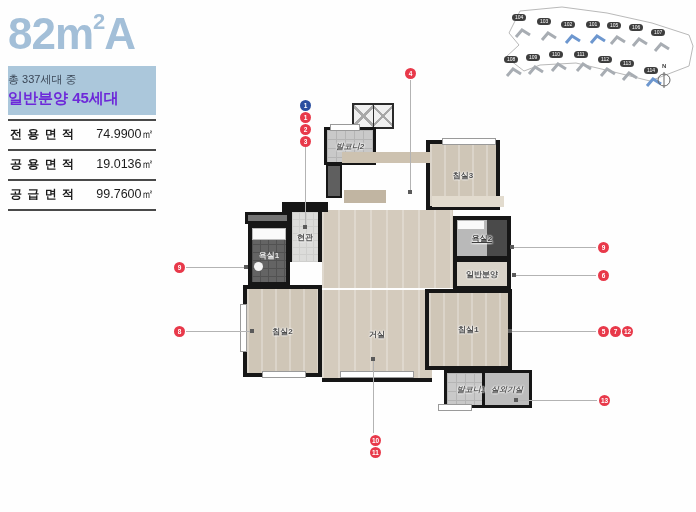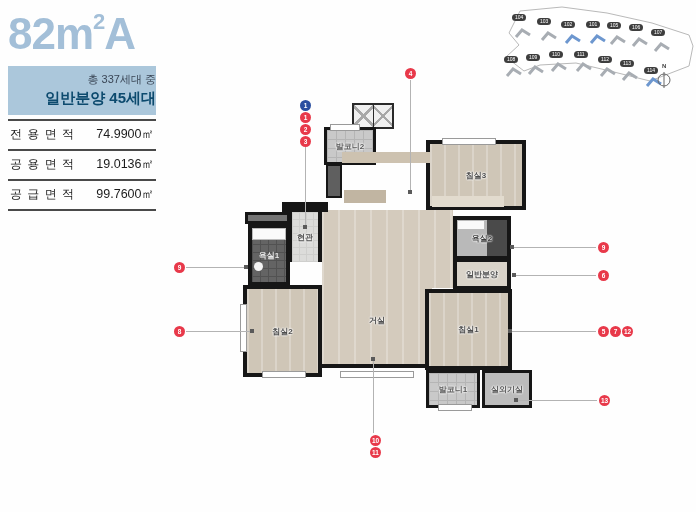--- a/index.html
+++ b/index.html
@@ -5,41 +5,41 @@
   html,body{margin:0;padding:0;}
   body{
     width:696px;height:512px;position:relative;overflow:hidden;
     background:#fefefe;font-family:"Liberation Sans",sans-serif;
     -webkit-font-smoothing:antialiased;
   }
   
   .left-panel{position:absolute;left:8px;top:0;width:150px;}
   .big-title{font-size:44px;font-weight:bold;color:#a3bfd8;letter-spacing:-1px;line-height:52px;}
   .big-title sup{font-size:22px;position:relative;top:-4px;}
-  .unit-badge{width:148px;background:#abc7db;text-align:right;padding:6px 0 7px;margin-top:6px;}
+  .unit-badge{width:148px;background:#abc7db;text-align:left;padding:6px 0 7px;margin-top:6px;}
   .unit-badge .l1{font-size:11px;color:#3a4656;}
-  .unit-badge .l2{font-size:15px;font-weight:bold;color:#0c4a6e;margin-top:2px;}
+  .unit-badge .l2{font-size:15px;font-weight:bold;color:#6d28d9;margin-top:2px;}
   .area-table{width:148px;margin-top:4px;}
   .arow{display:flex;justify-content:space-between;align-items:center;height:28px;border-top:2px solid #4a4a4a;}
   .arow:last-child{border-bottom:2px solid #4a4a4a;}
-  .alabel{font-size:12px;font-weight:normal;color:#1c1c1c;letter-spacing:1px;padding-left:2px;}
+  .alabel{font-size:12px;font-weight:bold;color:#1c1c1c;letter-spacing:1px;padding-left:2px;}
   .avalue{font-size:12.5px;color:#1c1c1c;padding-right:2px;}
   
   #plan{position:absolute;left:170px;top:62px;width:470px;height:400px;}
   .room{position:absolute;box-sizing:border-box;border:4px solid #161616;
         display:flex;align-items:center;justify-content:center;}
   .room .rlabel{font-size:8px;color:#4c4c4c;font-weight:bold;white-space:nowrap;
         text-shadow:0 0 2px #fff,0 0 2px #fff,0 0 2px #fff;z-index:3;}
   .wood{background:#cfc6b7;
         background-image:repeating-linear-gradient(90deg,rgba(255,255,255,.25) 0 2px,transparent 2px 14px);}
   .wood2{background:#d4cbbd;
         background-image:repeating-linear-gradient(90deg,rgba(255,255,255,.25) 0 2px,transparent 2px 16px);}
   .tile{background:#c9c9c9;
         background-image:linear-gradient(#b5b5b5 1px,transparent 1px),linear-gradient(90deg,#b5b5b5 1px,transparent 1px);
-        background-size:9px 9px;border-width:3px;}
+        background-size:9px 9px;border-width:3px;font-style:italic;}
   .tile .rlabel{color:#555;}
   .darktile{background:#646464;
         background-image:linear-gradient(#525252 1px,transparent 1px),linear-gradient(90deg,#525252 1px,transparent 1px);
         background-size:8px 8px;}
   .darktile .rlabel{color:#e8e8e8;text-shadow:none;}
   .entrytile{background:#dcdcda;
         background-image:linear-gradient(#cfcfcd 1px,transparent 1px),linear-gradient(90deg,#cfcfcd 1px,transparent 1px);
         background-size:7px 7px;}
   .noborder{border:none;}
   .furn{position:absolute;z-index:2;}
@@ -95,62 +95,62 @@
   </div>
 
   <div class="room tile" style="left:154px;top:65px;width:52px;height:38px;">
     <span class="rlabel">발코니2</span>
   </div>
 
   <div class="furn" style="left:172px;top:90px;width:88px;height:11px;background:#cdc2b0;"></div>
   <div class="furn" style="left:174px;top:128px;width:42px;height:13px;background:#c1b5a2;"></div>
   <div class="furn" style="left:156px;top:102px;width:16px;height:34px;background:#5f5f5f;border:2px solid #161616;box-sizing:border-box;"></div>
 
-  <div class="room wood" style="left:256px;top:78px;width:100px;height:70px;">
+  <div class="room wood" style="left:256px;top:78px;width:74px;height:70px;">
     <span class="rlabel">침실3</span>
   </div>
   <div class="furn" style="left:262px;top:134px;width:72px;height:11px;background:#e2dbce;"></div>
 
   <div class="blk" style="left:112px;top:140px;width:46px;height:10px;"></div>
   <div class="room entrytile" style="left:118px;top:146px;width:34px;height:54px;border-bottom:none;">
     <span class="rlabel">현관</span>
   </div>
 
   <div class="furn" style="left:75px;top:150px;width:45px;height:12px;background:#747474;border:3px solid #161616;box-sizing:border-box;"></div>
   <div class="room darktile" style="left:78px;top:162px;width:42px;height:62px;">
     <span class="rlabel">욕실1</span>
   </div>
   <div class="furn" style="left:82px;top:166px;width:34px;height:12px;background:#fafafa;border:1px solid #bbb;box-sizing:border-box;"></div>
   <div class="furn" style="left:84px;top:200px;width:9px;height:9px;background:#f4f4f4;border-radius:50%;"></div>
 
   <div class="room wood2 noborder" style="left:152px;top:148px;width:131px;height:78px;"></div>
 
   <div class="room" style="left:283px;top:154px;width:58px;height:44px;background:#b9b9b9;">
-    <span class="rlabel" style="color:#3d3d3d;">욕실2</span>
+    <span class="rlabel" style="color:#3d3d3d;text-decoration:underline;">욕실2</span>
   </div>
   <div class="furn" style="left:287px;top:158px;width:28px;height:10px;background:#fafafa;border:1px solid #bbb;box-sizing:border-box;"></div>
   <div class="furn" style="left:317px;top:158px;width:20px;height:36px;background:#4a4a4a;"></div>
 
   <div class="room" style="left:283px;top:198px;width:58px;height:30px;background:#d9d3c9;border-top-width:2px;">
     <span class="rlabel">일반분양</span>
   </div>
 
   <div class="room wood" style="left:73px;top:223px;width:79px;height:92px;">
     <span class="rlabel">침실2</span>
   </div>
 
-  <div class="room wood2" style="left:152px;top:214px;width:110px;height:92px;border-top:none;border-left:none;border-right:none;">
+  <div class="room wood2" style="left:152px;top:228px;width:110px;height:92px;border-top:none;border-left:none;border-right:none;">
     <span class="rlabel">거실</span>
   </div>
 
-  <div class="room wood" style="left:255px;top:227px;width:87px;height:81px;">
+  <div class="room wood" style="left:255px;top:227px;width:87px;height:81px;font-family:Liberation Mono, monospace;">
     <span class="rlabel">침실1</span>
   </div>
 
-  <div class="room tile" style="left:256px;top:308px;width:54px;height:38px;">
+  <div class="room tile" style="left:274px;top:308px;width:54px;height:38px;">
     <span class="rlabel">발코니1</span>
   </div>
   <div class="room tile" style="left:312px;top:308px;width:50px;height:38px;background:#bcbcbc;">
     <span class="rlabel">실외기실</span>
   </div>
 
   <div class="win" style="left:92px;top:309px;width:44px;height:7px;"></div>
   <div class="win" style="left:170px;top:309px;width:74px;height:7px;"></div>
   <div class="win" style="left:70px;top:242px;width:7px;height:48px;"></div>
   <div class="win" style="left:272px;top:76px;width:54px;height:7px;"></div>

